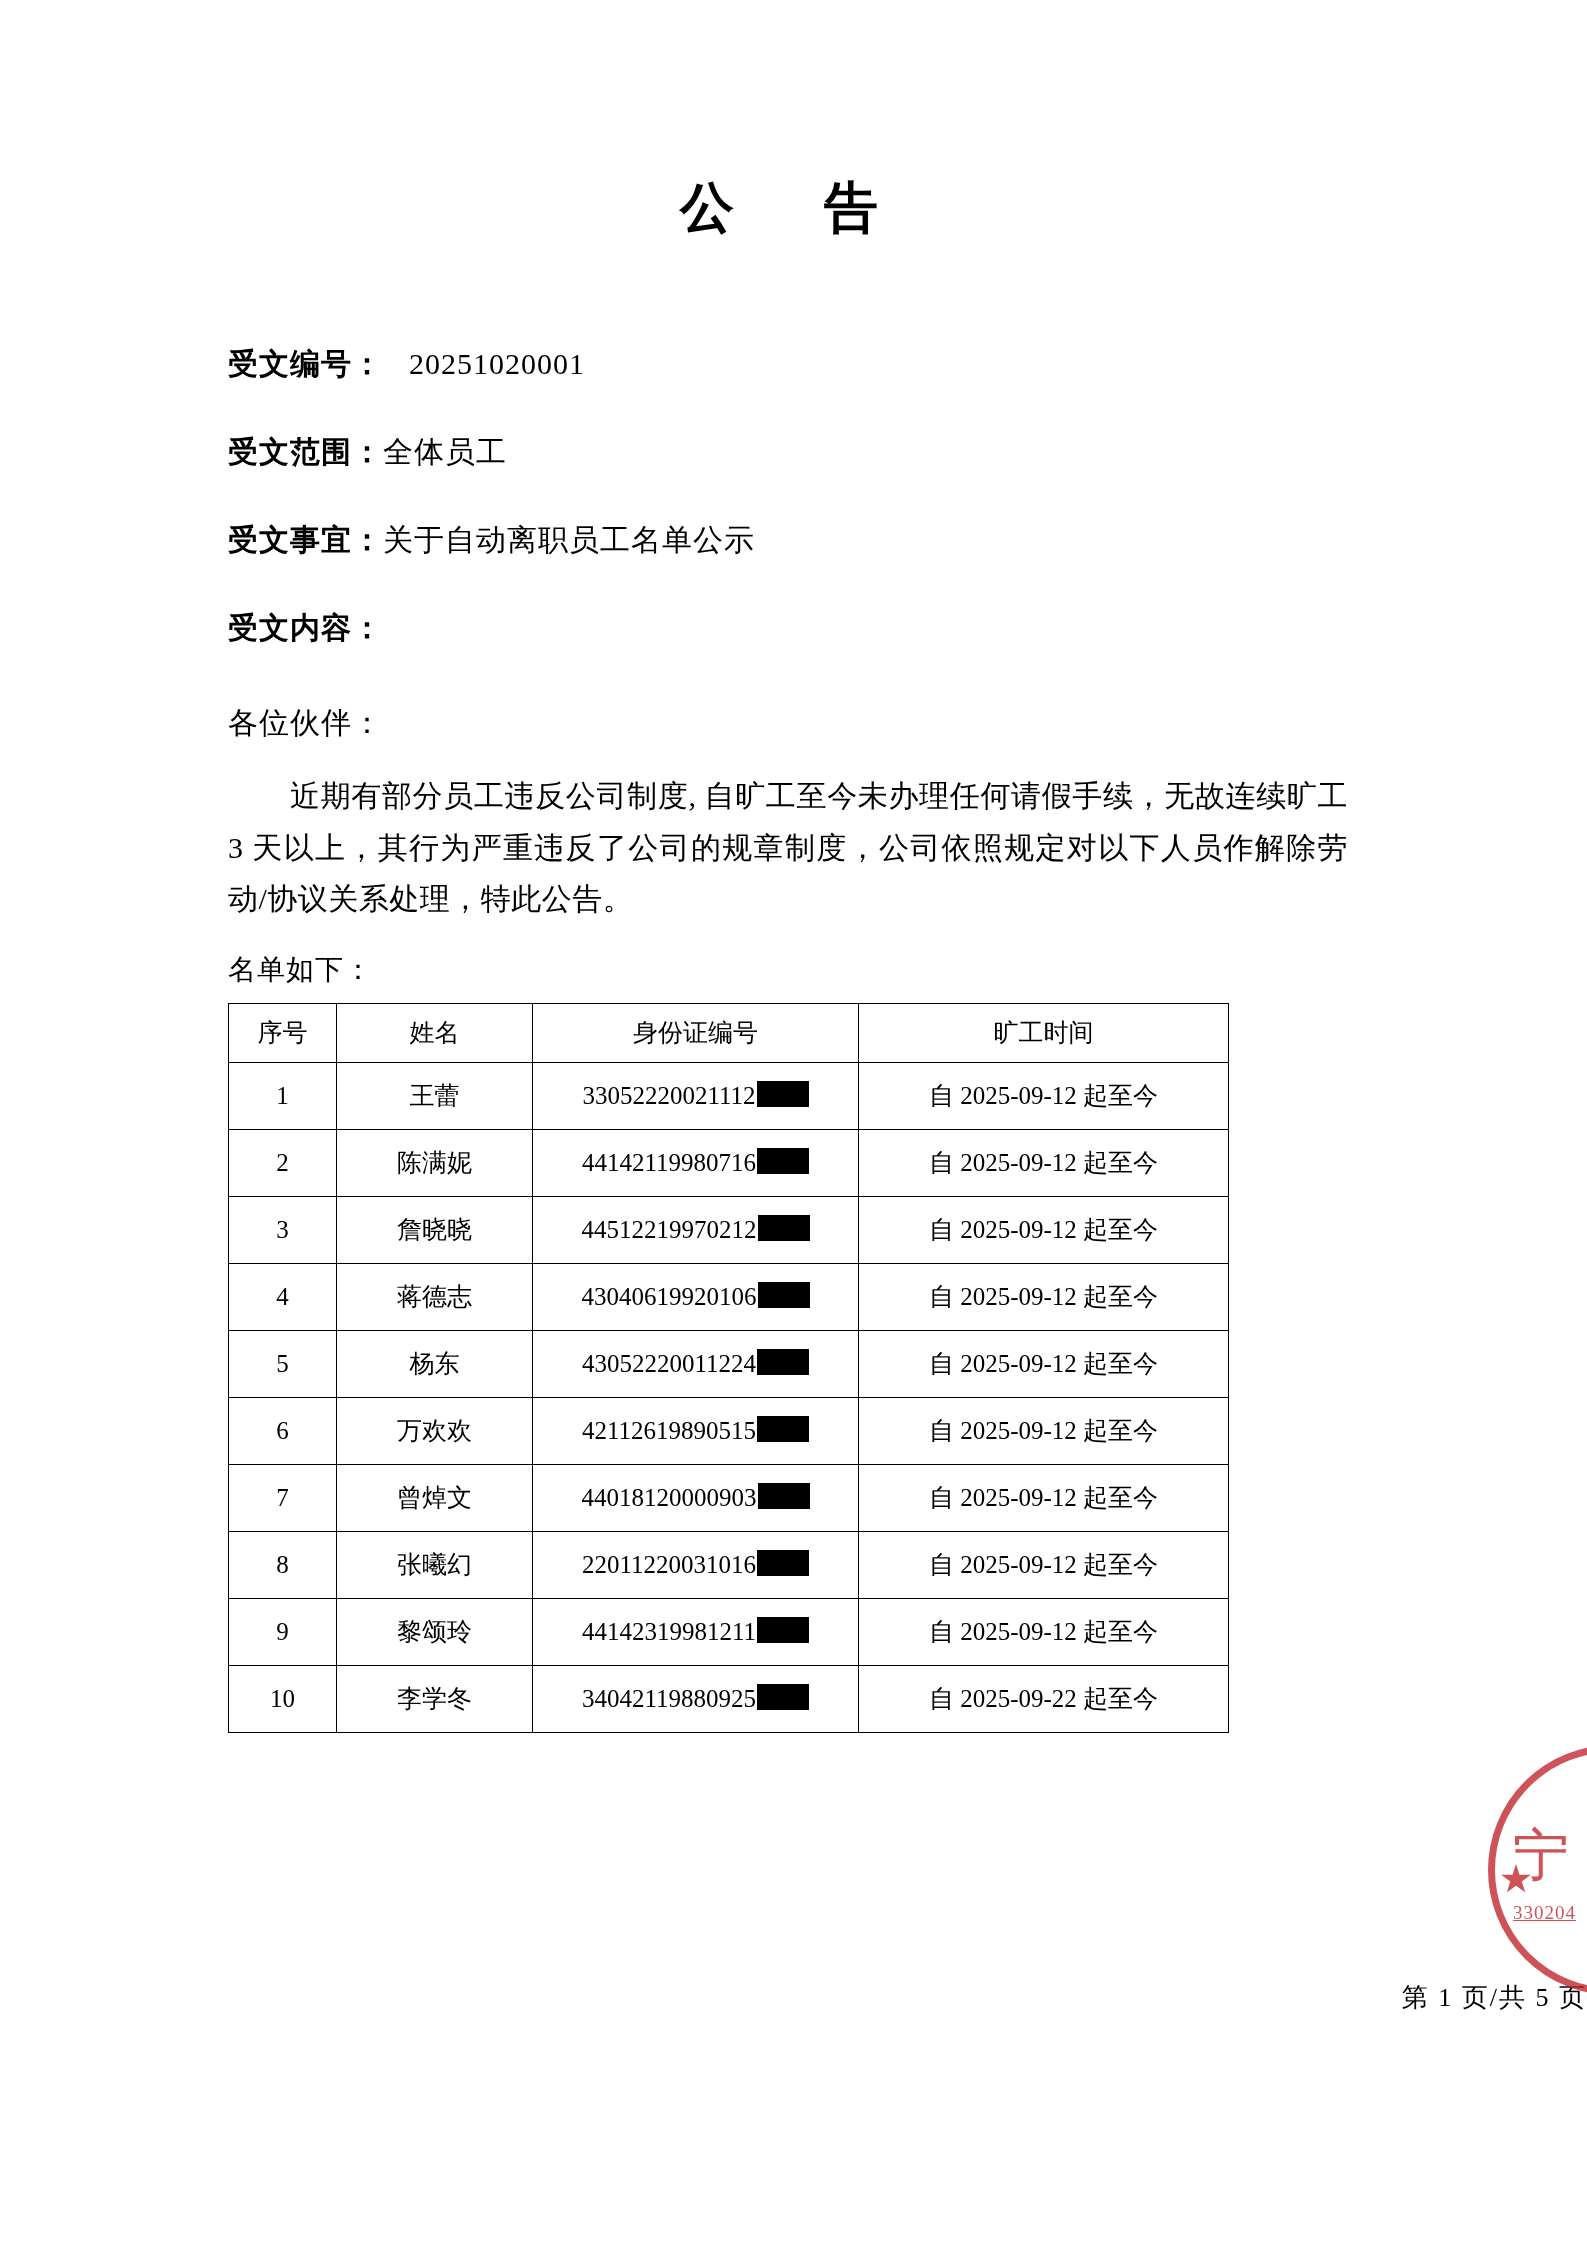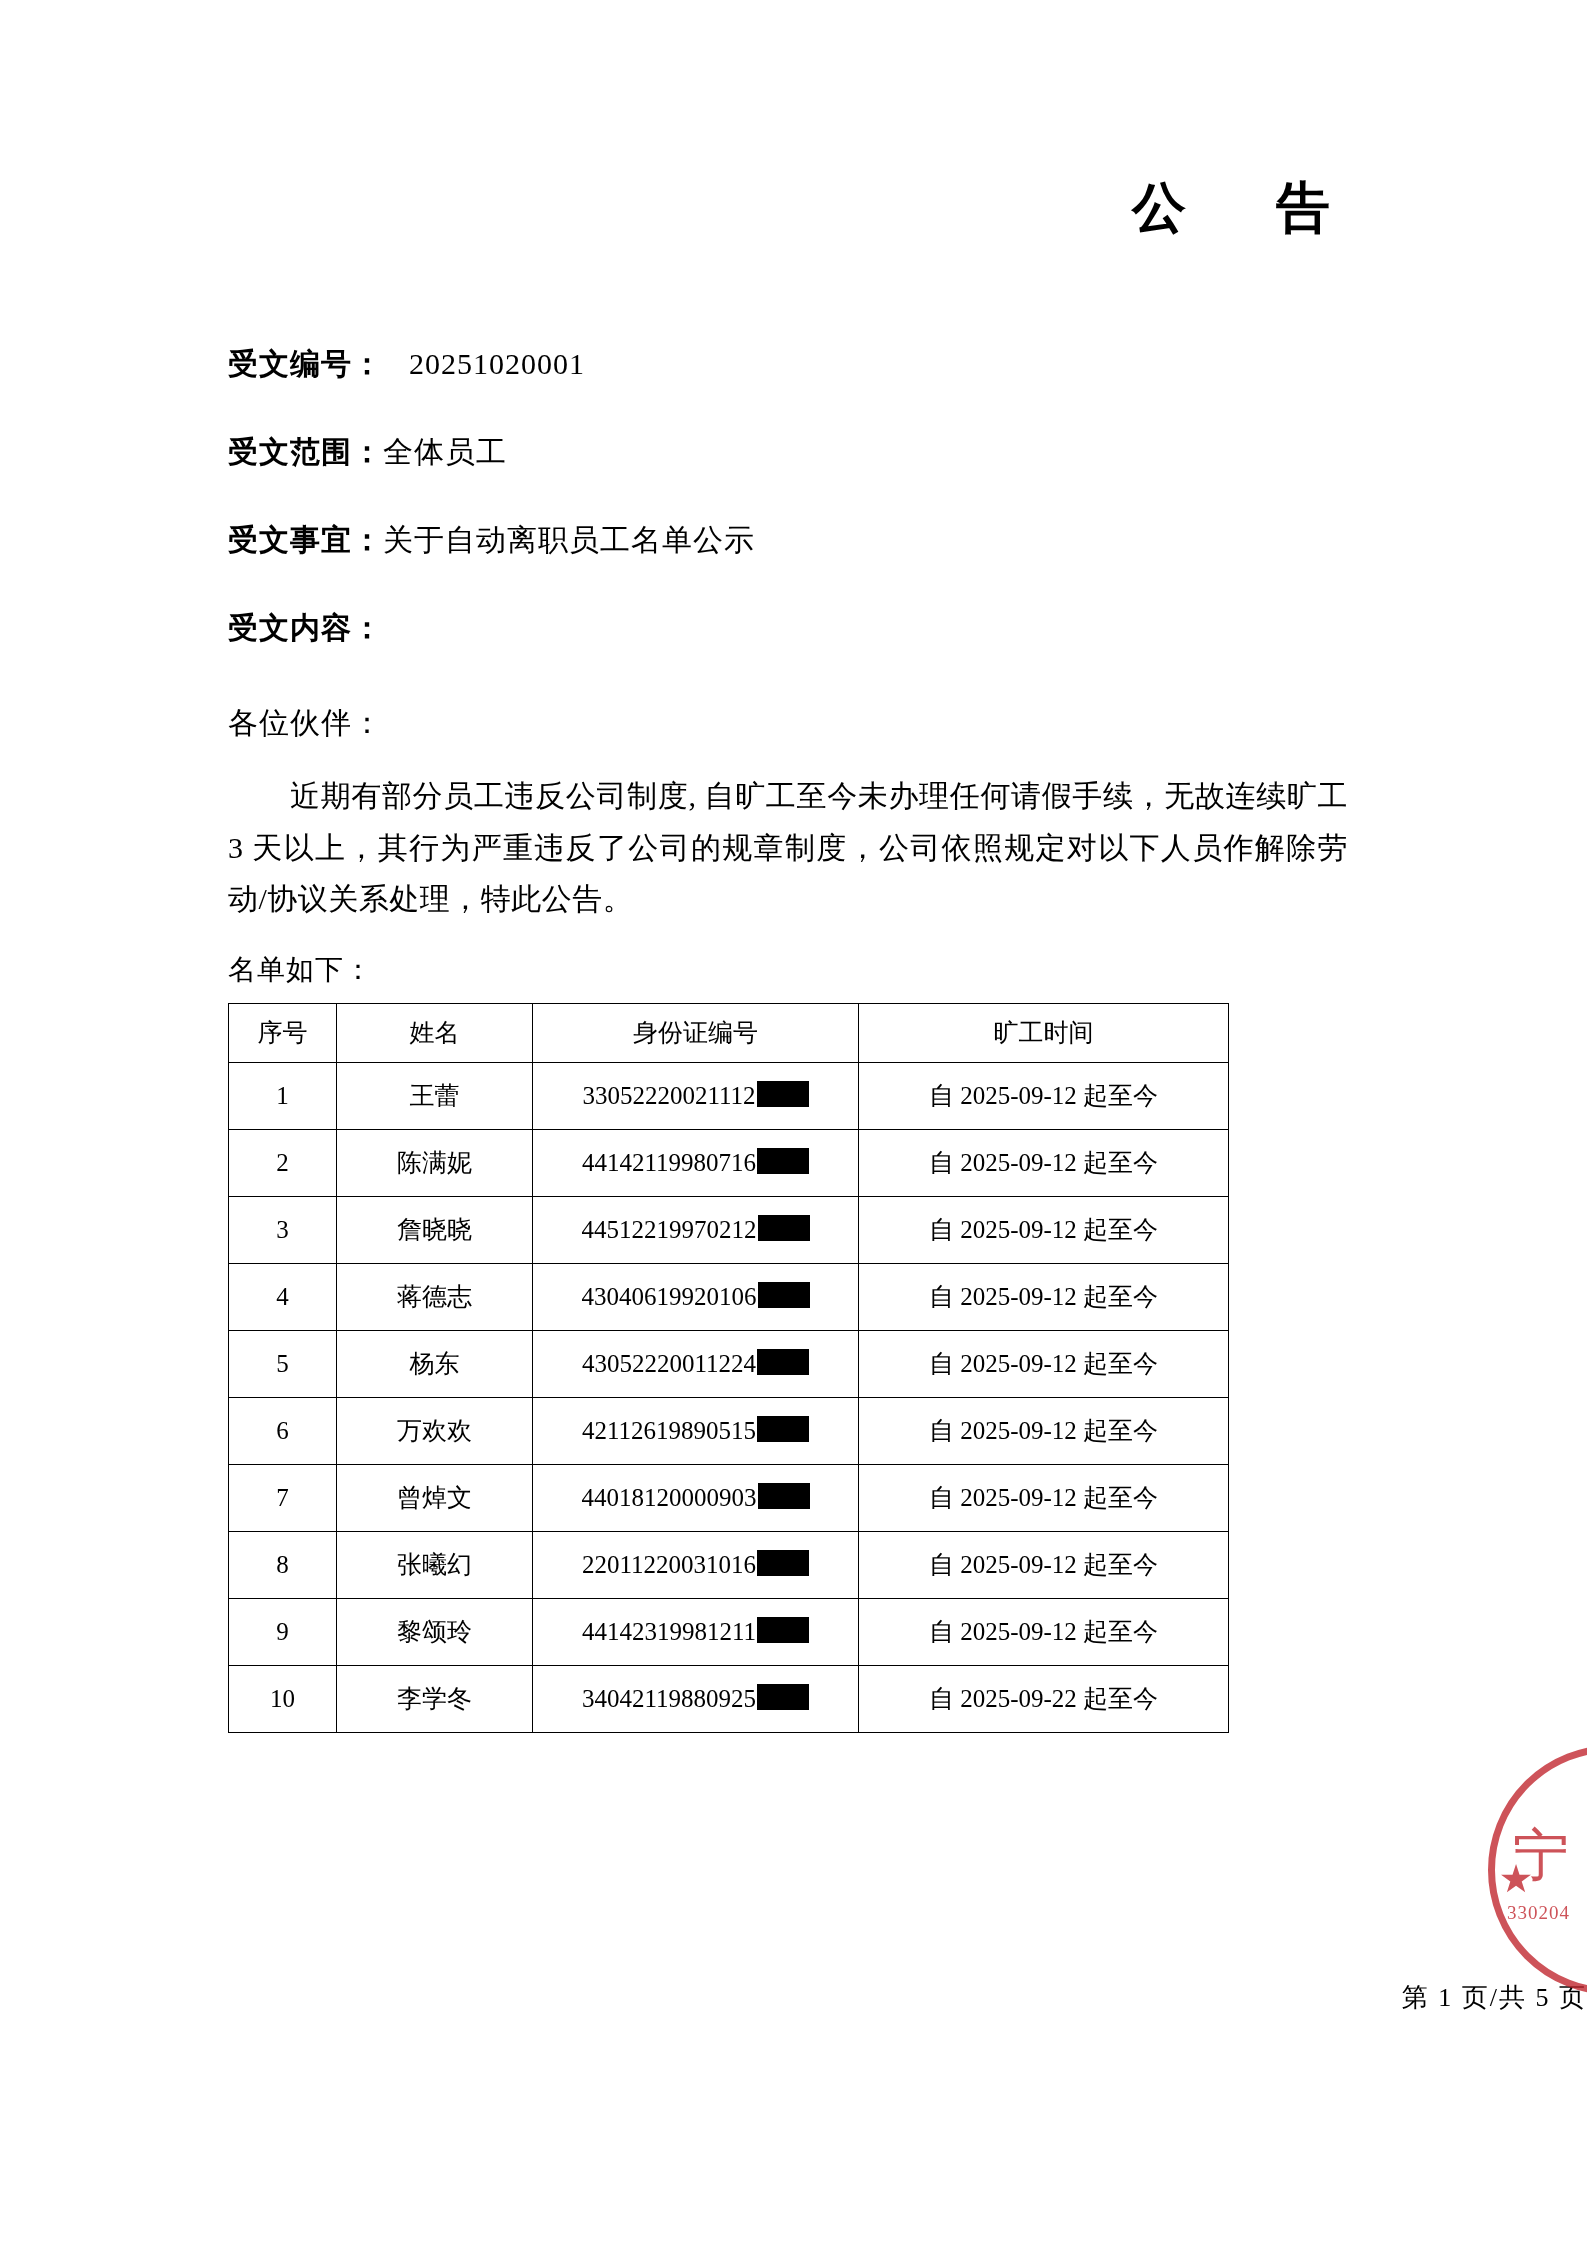--- a/index.html
+++ b/index.html
@@ -18,21 +18,21 @@
     background: #ffffff;
     overflow: hidden;
   }
   .content {
     position: absolute;
     left: 228px;
     top: 0;
     width: 1120px;
   }
   .doc-title {
-    text-align: right;
+    text-align: center;
     font-size: 54px;
     font-weight: bold;
     letter-spacing: 18px;
     margin-top: 172px;
     margin-bottom: 0;
     font-family: "Liberation Serif", "DejaVu Serif", serif;
   }
   .field-row {
     font-size: 30px;
     line-height: 1.0;
@@ -137,25 +137,26 @@
   .seal-char {
     position: absolute;
     left: 18px;
     top: 66px;
     font-size: 56px;
     color: #c0232b;
     font-family: "Liberation Serif", "DejaVu Serif", serif;
   }
   .seal-num {
     position: absolute;
-    left: 12px;
+    left: 18px;
     top: 150px;
     font-size: 19px;
     color: #c0232b;
     letter-spacing: 1px;
+    text-decoration: underline;
   }
   .seal-star {
     position: absolute;
     left: 4px;
     top: 104px;
     font-size: 34px;
     color: #c0232b;
   }
 </style>
 </head>

